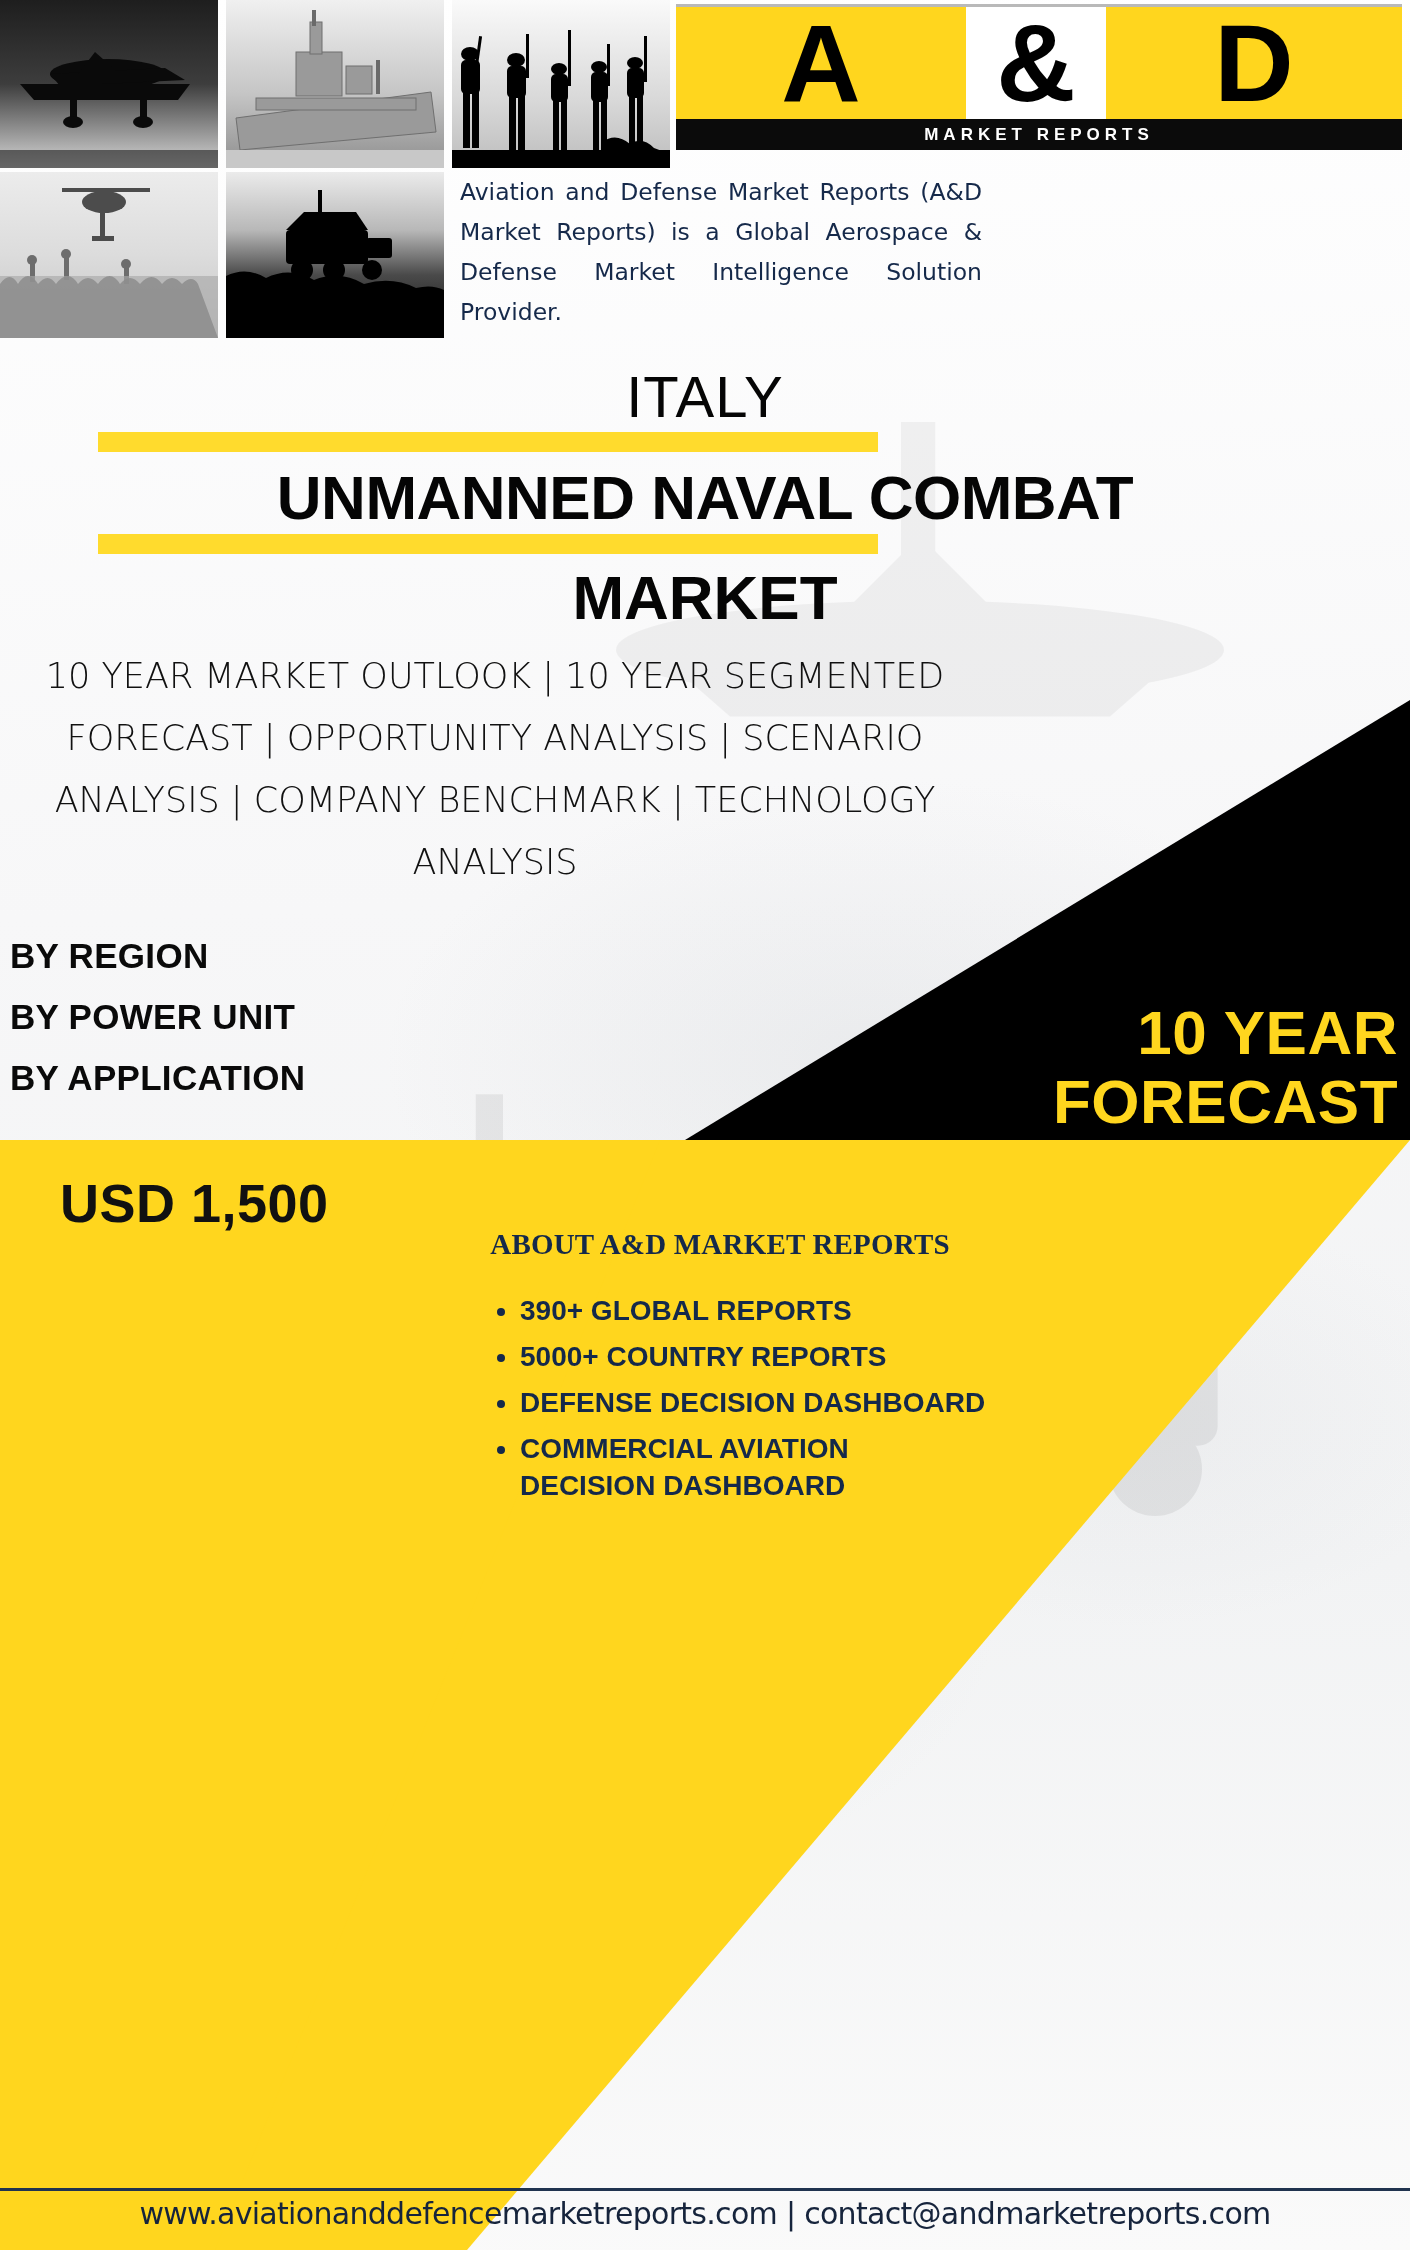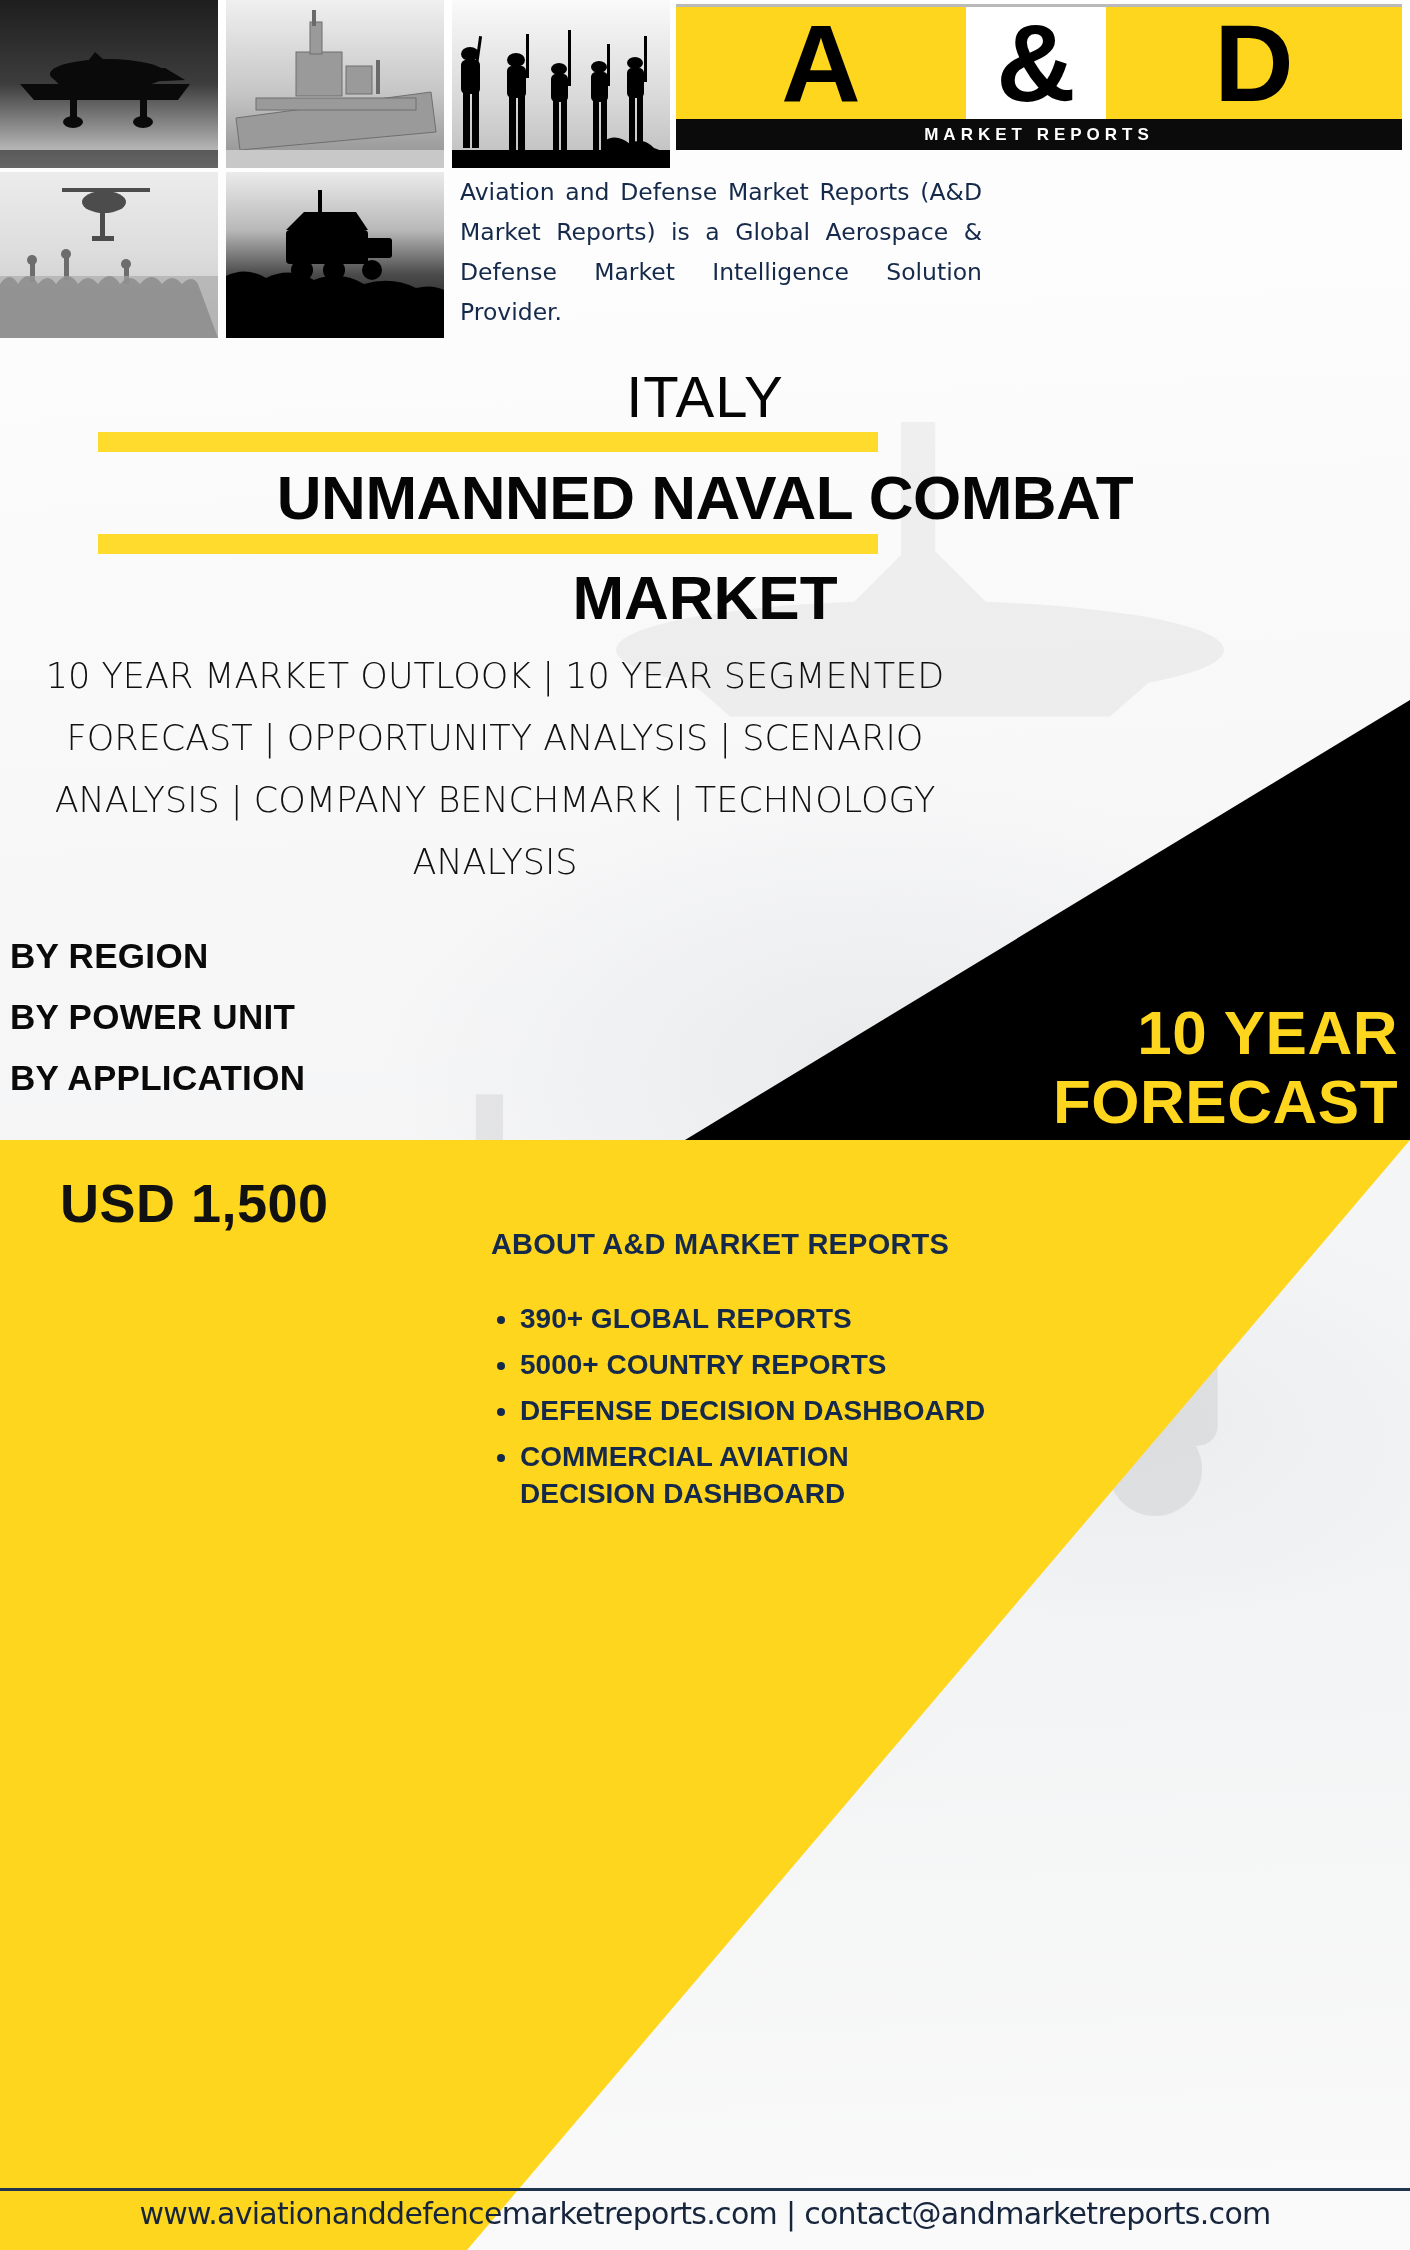--- a/index.html
+++ b/index.html
@@ -112,27 +112,27 @@
     background:#ffd61e;
   }
   .price{
     position:absolute; left:60px; top:1172px;
     font-size:54px; font-weight:700; color:#111; letter-spacing:.5px;
   }
 
   
   .about-head{
     position:absolute; left:460px; top:1228px; width:520px;
-    text-align:center; font-size:29px; font-weight:700; color:#15294a; letter-spacing:.2px;
+    text-align:center; font-size:29px; font-weight:700; color:#15294a; letter-spacing:.2px;font-family:Liberation Serif, serif;
   }
   .about-rule{ position:absolute; left:462px; top:1268px; width:512px; height:6px; background:#ffd61e; }
   .about-list{ position:absolute; left:486px; top:1292px; width:500px; }
   .about-list li{
     list-style:disc; margin-left:34px;
-    font-size:28px; font-weight:700; color:#15294a; line-height:37px; margin-bottom:9px;margin-top:8px;
+    font-size:28px; font-weight:700; color:#15294a; line-height:37px; margin-bottom:9px;
   }
 
   
   .footerline{ position:absolute; left:0; top:2188px; width:1410px; height:3px; background:#20334f; }
   .footer{
     position:absolute; left:0; top:2196px; width:1410px; text-align:center;
     font-family:"DejaVu Sans", sans-serif; font-size:30px; color:#16243c; letter-spacing:-.7px;
   }
 </style>
 </head>

